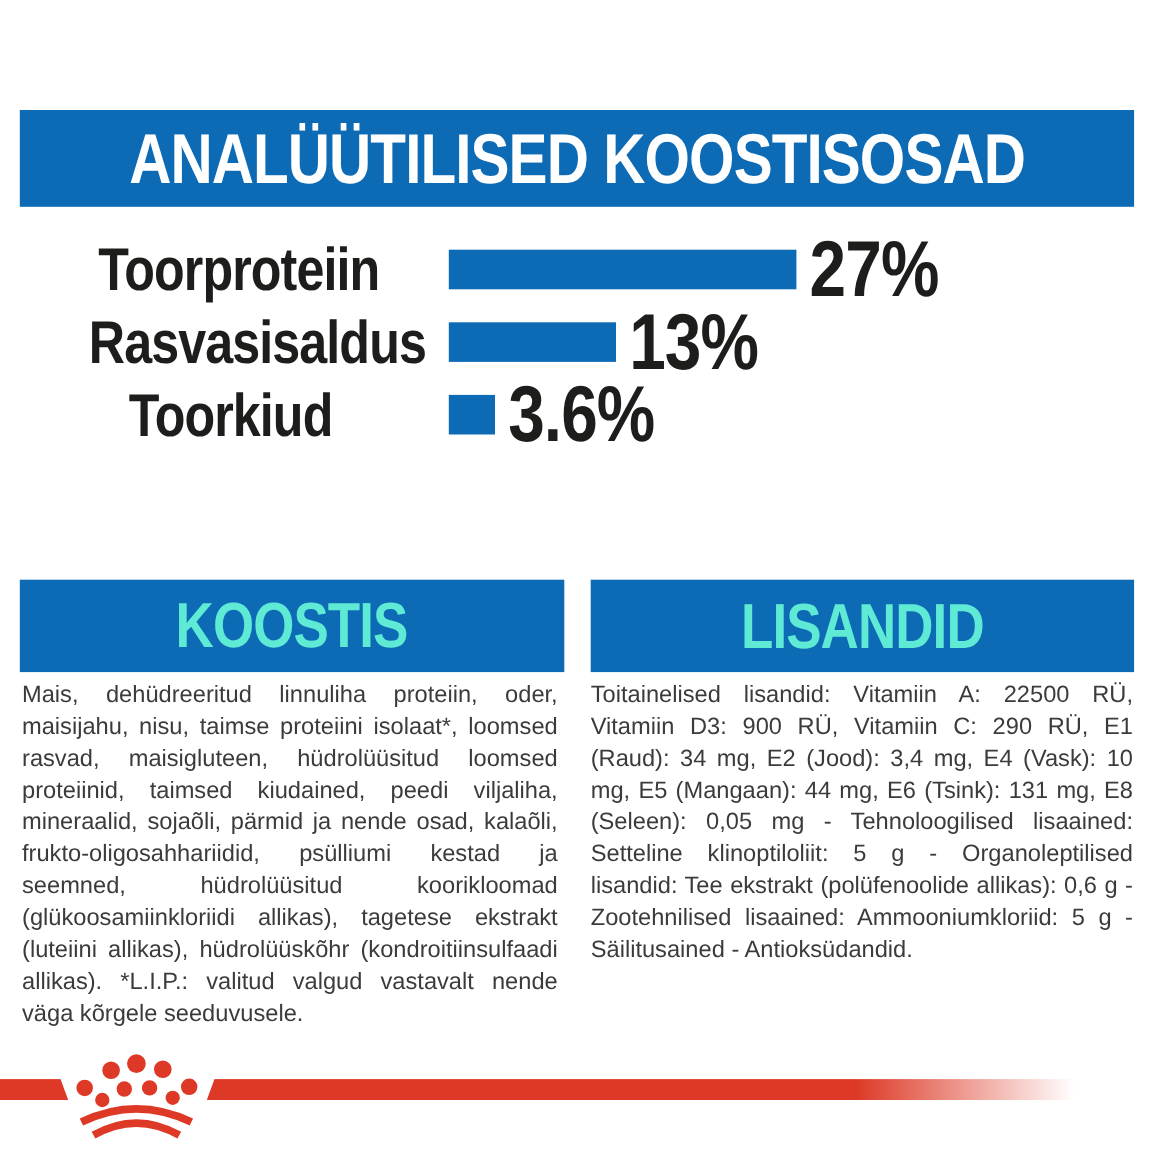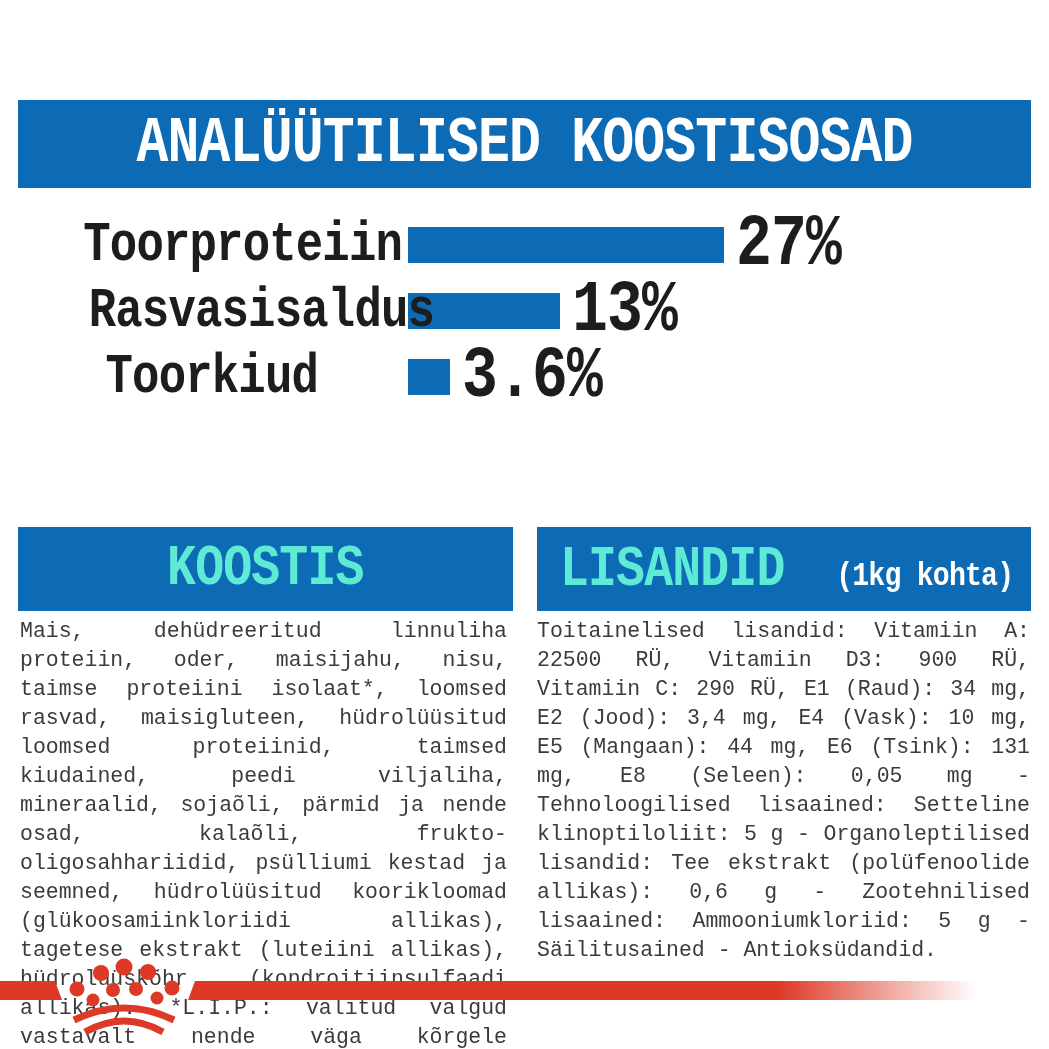--- a/index.html
+++ b/index.html
@@ -4,21 +4,21 @@
 <style>
   :root{
     --blue:#0d6ab4;
     --red:#dd3926;
     --ink:#1d1d1b;
     --body:#3b3b3a;
   }
   html,body{margin:0;padding:0;background:#fff;}
   #stage{
     position:relative;width:1049px;height:1049px;background:#fff;overflow:hidden;
-    font-family:Liberation Mono, monospace;
+    font-family:Liberation Sans, sans-serif;
   }
   .cond{display:inline-block;transform:scaleX(.83);letter-spacing:-1px;white-space:nowrap;}
 
   
   .band{position:absolute;background:var(--blue);display:flex;align-items:center;justify-content:center;}
   #main-band{left:18px;top:100px;width:1013px;height:88px;}
   #main-band .band-title{color:#fff;font-weight:700;font-size:64px;}
   #main-band .cond{transform-origin:50% 50%;}
 
   
@@ -81,21 +81,20 @@
         <span class="chart-value"><span class="cond">3.6%</span></span>
       </div>
     </div>
 
   <div class="band" id="koostis-band">
     <span class="section-title"><span class="cond">KOOSTIS</span></span>
   </div>
 
   <div class="band" id="lisandid-band">
     <span class="section-title"><span class="cond">LISANDID</span></span>
-    <span class="section-subtitle"><span class="cond">(1kg kohta)</span></span>
   </div>
 
   <div class="para" id="koostis-text">Mais, dehüdreeritud linnuliha proteiin, oder, maisijahu, nisu, taimse proteiini isolaat*, loomsed rasvad, maisigluteen, hüdrolüüsitud loomsed proteiinid, taimsed kiudained, peedi viljaliha, mineraalid, sojaõli, pärmid ja nende osad, kalaõli, frukto-oligosahhariidid, psülliumi kestad ja seemned, hüdrolüüsitud koorikloomad (glükoosamiinkloriidi allikas), tagetese ekstrakt (luteiini allikas), hüdrolüüskõhr (kondroitiinsulfaadi allikas). *L.I.P.: valitud valgud vastavalt nende väga kõrgele seeduvusele.</div>
 
   <div class="para" id="lisandid-text">Toitainelised lisandid: Vitamiin A: 22500 RÜ, Vitamiin D3: 900 RÜ, Vitamiin C: 290 RÜ, E1 (Raud): 34 mg, E2 (Jood): 3,4 mg, E4 (Vask): 10 mg, E5 (Mangaan): 44 mg, E6 (Tsink): 131 mg, E8 (Seleen): 0,05 mg - Tehnoloogilised lisaained: Setteline klinoptiloliit: 5 g - Organoleptilised lisandid: Tee ekstrakt (polüfenoolide allikas): 0,6 g - Zootehnilised lisaained: Ammooniumkloriid: 5 g - Säilitusained - Antioksüdandid.</div>
 
   <div class="redline" id="redline-left"></div>
   <div class="redline" id="redline-right"></div>
 
   <svg id="crown" viewBox="0 0 134 84" aria-hidden="true">

